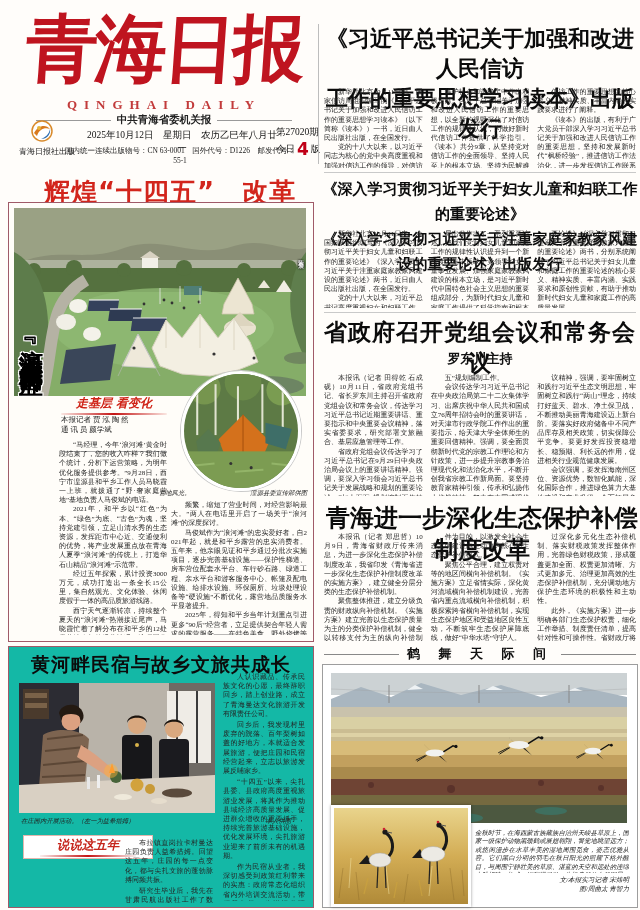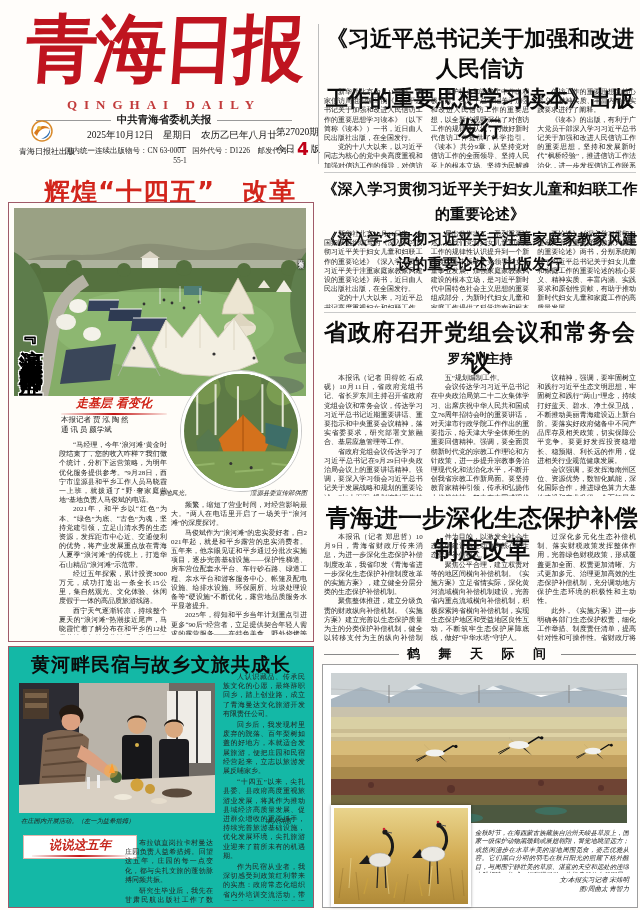--- a/index.html
+++ b/index.html
@@ -79,21 +79,21 @@
               font-size:6.3px;font-style:italic;color:#222;}
   .fcol2{left:162px;top:298px;width:136px;height:134px;overflow:hidden;}
   
   .blbox{left:8px;top:646px;width:304px;height:260px;border:1px solid #a05a68;background:#14b8a6;}
   .bl-head{left:0;top:5px;width:100%;font-size:19px;letter-spacing:1px;}
   .bl-photo{left:10px;top:36px;width:196px;height:130px;overflow:hidden;}
   .bl-cap{left:12px;top:170px;width:270px;display:flex;justify-content:space-between;
           font-size:6.3px;font-style:italic;color:#222;}
   .bl-label{left:14px;top:188px;width:96px;text-align:center;font-weight:900;font-style:italic;
             font-size:12.5px;color:#c5251c;font-family:"DejaVu Sans",sans-serif;
-            border:1px solid #e3b7ad;padding:1px 8px;background:#fff;}
+            border:1px solid #e3b7ad;padding:1px 16px;background:#fff;}
   .bl-label::after{content:"";display:block;height:2px;margin-top:1px;
             background:linear-gradient(90deg,rgba(197,37,28,.08),#c41414,rgba(197,37,28,.08));}
   .bl-c1{left:12px;top:216px;width:96px;height:40px;overflow:hidden;}
   .bl-c2{left:114px;top:190px;width:92px;height:66px;overflow:hidden;}
   .bl-c3{left:212px;top:24px;width:86px;height:230px;overflow:hidden;}
   .blbox p{margin:2px;font-size:7px;line-height:9.2px;text-align:justify;text-indent:2em;word-break:break-all;color:#242424;}
 </style>
 </head>
 <body>
 

